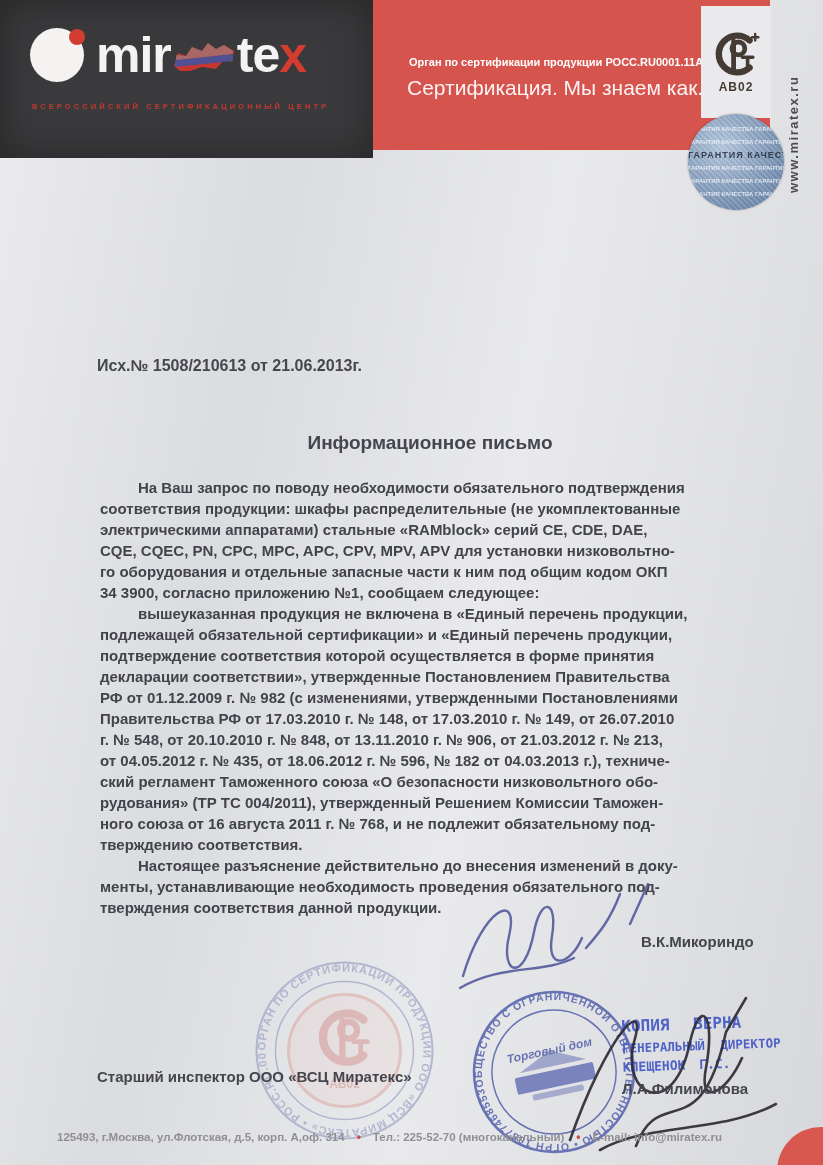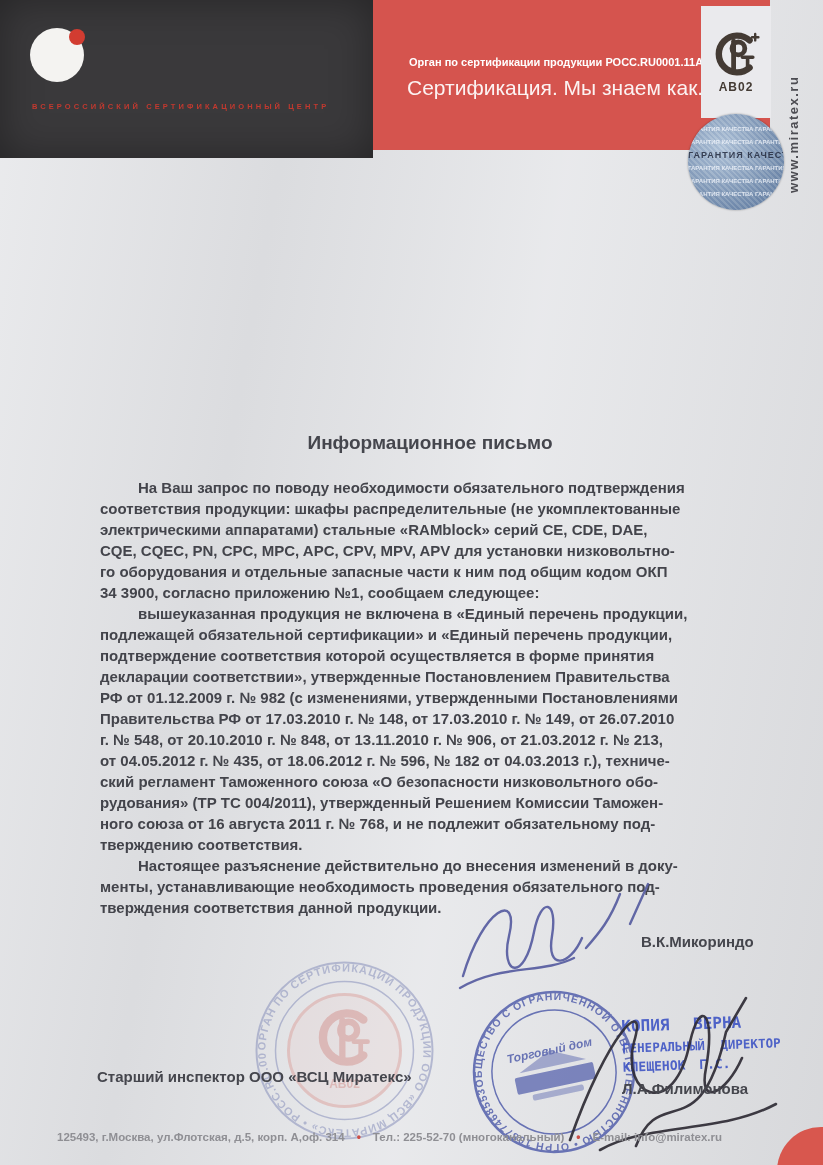--- a/index.html
+++ b/index.html
@@ -68,20 +68,30 @@
 </head>
 <body>
 
 <div id="page">
 
   <div class="abs hdr-dark">
     <div class="logo-row">
       <div class="logo-circle">
         <div class="logo-dot"></div>
       </div>
+      <div class="wordmark">
+        <span>mir</span>
+          <svg class="map-icon" width="64" height="36" viewBox="0 0 64 36">
+          <polygon points="2,26 6,13 14,16 20,7 30,11 36,3 44,9 52,5 62,11 60,22 52,20 44,29 30,27 18,31 8,31" fill="#c8372d"></polygon>
+          <polygon points="3,20 61,14 61,21 3,27" fill="#44539f" opacity="0.9"></polygon>
+          <polygon points="4,15 14,16 20,7 30,11 36,3 44,9 52,5 61,11 60,14 4,20" fill="#8f8f96" opacity="0.55"></polygon>
+        </svg>
+          <span>te</span>
+          <span class="red">x</span>
+      </div>
     </div>
     <div class="abs tagline">ВСЕРОССИЙСКИЙ СЕРТИФИКАЦИОННЫЙ ЦЕНТР</div>
   </div>
 
   <div class="abs banner">
     <div class="banner-line1">Орган по сертификации продукции РОСС.RU0001.11АВ02</div>
     <div class="banner-line2">Сертификация. Мы знаем как.</div>
   </div>
 
   <div class="abs rst-badge">
@@ -101,20 +111,21 @@
 
   <div class="abs hologram">
     <div class="holo-row">ГАРАНТИЯ КАЧЕСТВА ГАРАНТИЯ КАЧЕСТВА ГАРАНТИЯ</div>
     <div class="holo-row">ГАРАНТИЯ КАЧЕСТВА ГАРАНТИЯ КАЧЕСТВА ГАРАНТИЯ</div>
     <div class="holo-row dark">ГАРАНТИЯ КАЧЕСТВА ГАРАНТИЯ КАЧЕСТВА ГАРАНТИЯ</div>
     <div class="holo-row">ГАРАНТИЯ КАЧЕСТВА ГАРАНТИЯ КАЧЕСТВА ГАРАНТИЯ</div>
     <div class="holo-row">ГАРАНТИЯ КАЧЕСТВА ГАРАНТИЯ КАЧЕСТВА ГАРАНТИЯ</div>
     <div class="holo-row">ГАРАНТИЯ КАЧЕСТВА ГАРАНТИЯ КАЧЕСТВА ГАРАНТИЯ</div>
   </div>
 
+  <div class="abs refline">Исх.№ 1508/210613 от 21.06.2013г.</div>
   <div class="abs title">Информационное письмо</div>
 
   <div class="abs body-block">
     <div class="para">На Ваш запрос по поводу необходимости обязательного подтверждения
 соответствия продукции: шкафы распределительные (не укомплектованные
 электрическими аппаратами) стальные «RAMblock» серий CE, CDE, DAE,
 CQE, CQEC, PN, CPC, MPC, APC, CPV, MPV, APV для установки низковольтно-
 го оборудования и отдельные запасные части к ним под общим кодом ОКП
 34 3900, согласно приложению №1, сообщаем следующее:</div>
     <div class="para">вышеуказанная  продукция не включена в «Единый перечень продукции,

